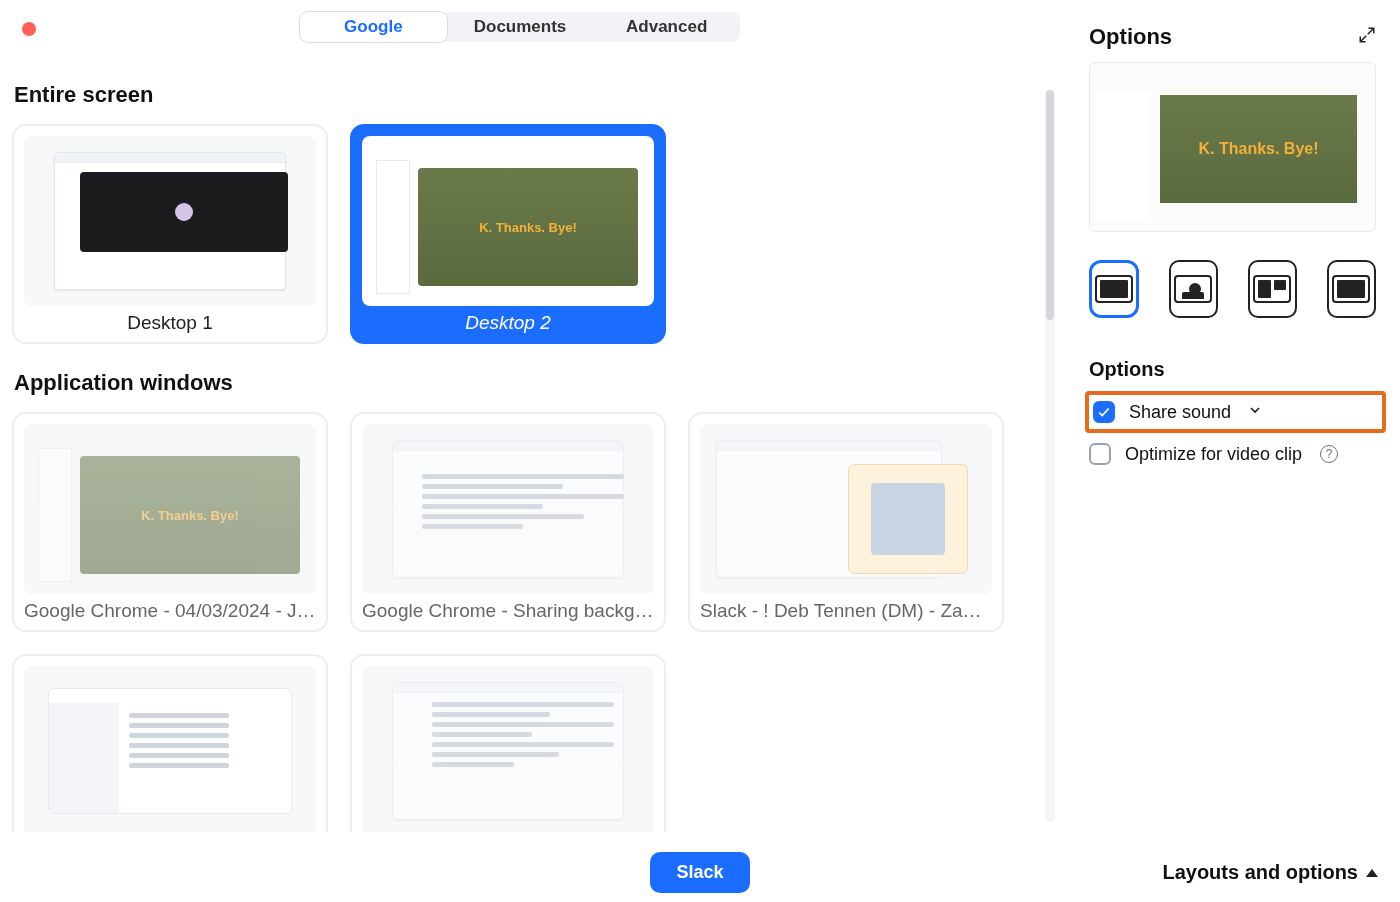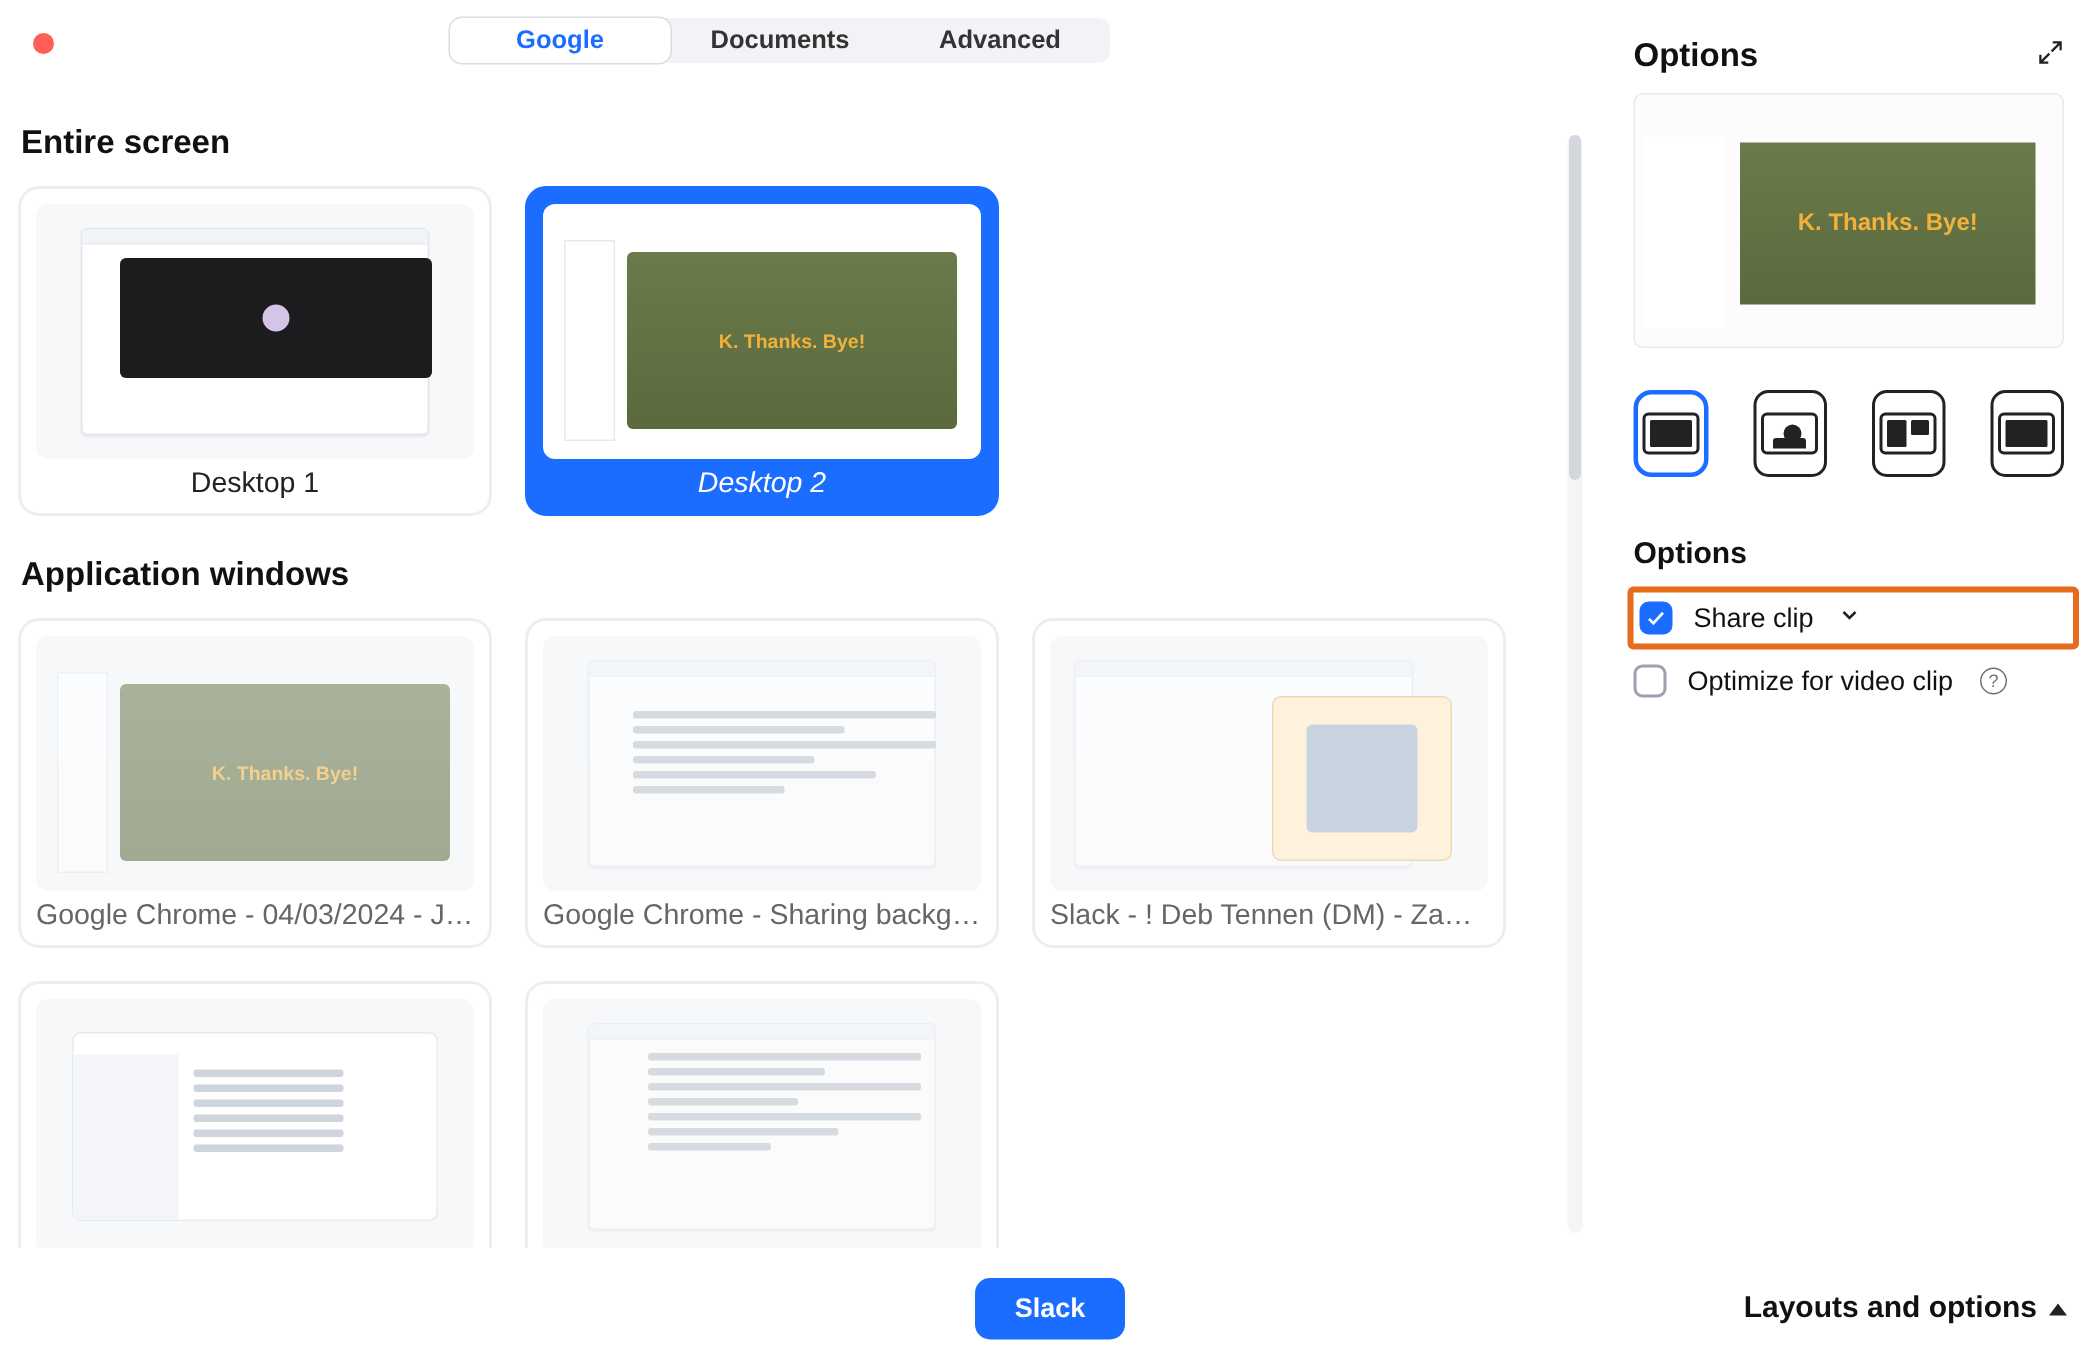--- a/index.html
+++ b/index.html
@@ -366,21 +366,21 @@
   </div>
 
   <div class="opt-h">Options</div>
 
   <div class="opt-row highlight">
     <span class="chk checked">
       <svg viewBox="0 0 24 24">
           <polyline points="4 13 9 18 20 6"></polyline>
         </svg>
     </span>
-    <span>Share clip</span>
+    <span>Share sound</span>
     <span class="chev">
       <svg width="16" height="16" viewBox="0 0 24 24" fill="none" stroke="#222" stroke-width="2.5">
           <polyline points="6 9 12 15 18 9"></polyline>
         </svg>
     </span>
   </div>
 
   <div class="opt-row">
     <span class="chk"></span>
     <span>Optimize for video clip</span>

